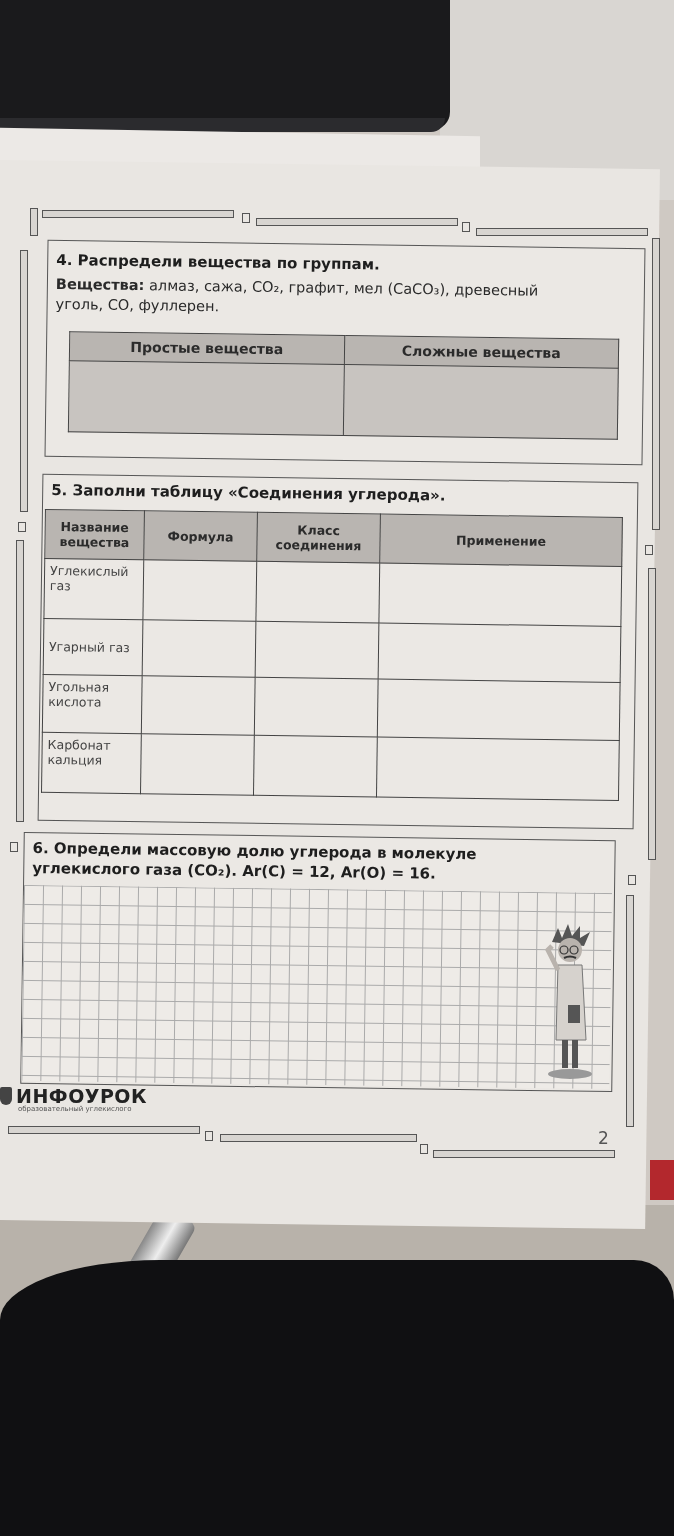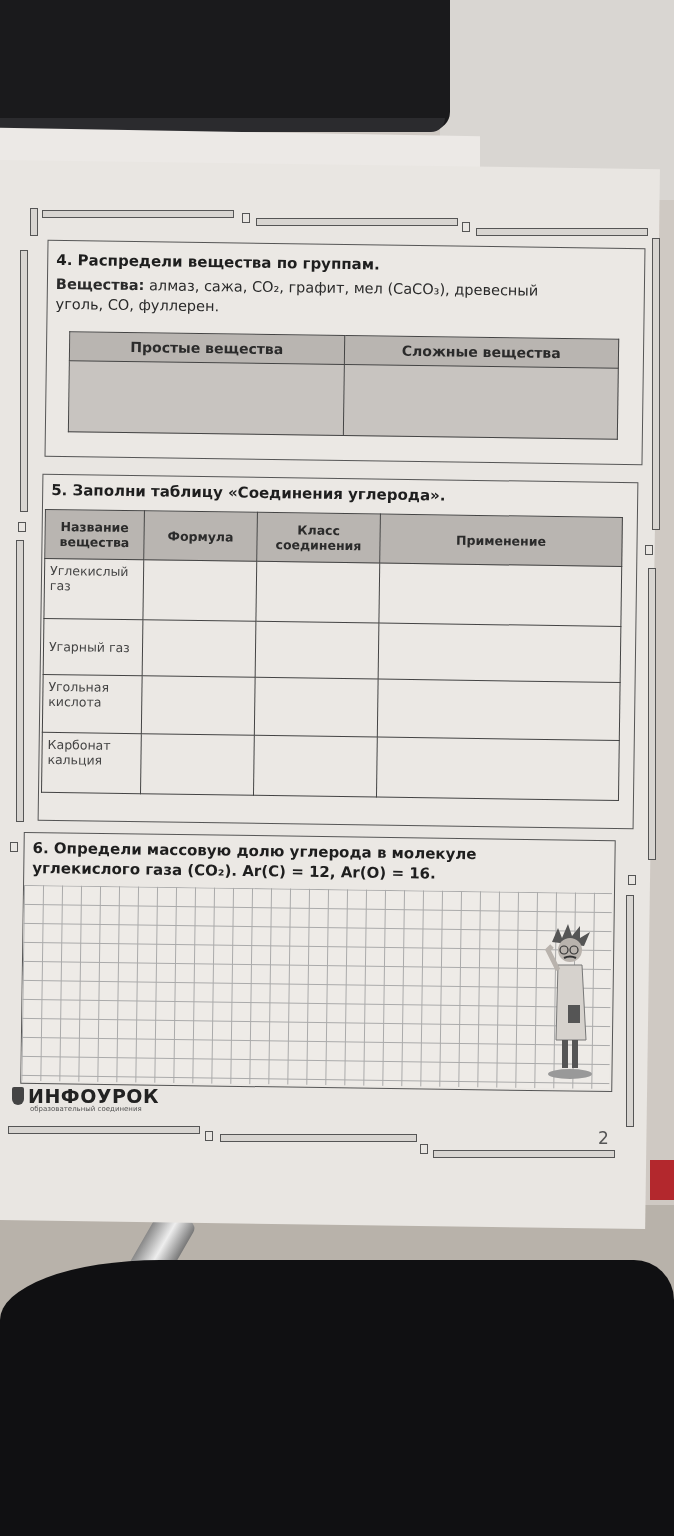--- a/index.html
+++ b/index.html
@@ -21,21 +21,21 @@
   .h{font-weight:bold;font-size:15px;color:#1e1e1e;}
   .t{font-size:14.5px;color:#2a2a2a;}
   table{border-collapse:collapse;position:absolute;}
   td,th{border:1.5px solid #444;color:#2b2b2b;}
   th{background:#b9b5b1;font-weight:bold;font-size:12.5px;text-align:center;}
   td.shade{background:#c8c4c0;}
   td.name{font-size:12.5px;vertical-align:top;padding:4px 5px;line-height:15px;color:#444;}
   .grid{position:absolute;background-color:#eeebe7;
      background-image:linear-gradient(#aaa 1px,transparent 1px),linear-gradient(90deg,#aaa 1px,transparent 1px);
      background-size:19px 19px;}
-  .logo{position:absolute;left:12px;top:1085px;}
+  .logo{position:absolute;left:0;top:1085px;}
   .logo-mark{display:inline-block;width:12px;height:18px;background:#444;border-radius:2px 2px 6px 6px;vertical-align:middle;margin-right:4px;}
   .logo-text{font-weight:bold;font-size:19px;color:#222;vertical-align:middle;letter-spacing:0.5px;}
   .logo-sub{font-size:7px;color:#555;margin-left:18px;margin-top:-2px;}
   .pagenum{position:absolute;left:598px;top:1128px;font-size:17px;color:#555;}
   .scientist{position:absolute;left:540px;top:920px;width:60px;height:160px;}
 </style>
 </head>
 <body>
 
 <div class="bg-top"></div>
@@ -145,15 +145,15 @@
   <path d="M24 38 Q30 35 36 38" stroke="#333" stroke-width="2" fill="none"></path>
   <path d="M18 45 L42 45 L46 120 L16 120 Z" fill="#d6d2cd" stroke="#777"></path>
   <rect x="28" y="85" width="12" height="18" fill="#555"></rect>
   <path d="M18 50 L8 30 L12 26" stroke="#b9b3ad" stroke-width="5" fill="none"></path>
   <rect x="22" y="120" width="6" height="28" fill="#555"></rect>
   <rect x="32" y="120" width="6" height="28" fill="#555"></rect>
 </svg>
 
 <div class="logo">
   <span class="logo-mark"></span><span class="logo-text">ИНФОУРОК</span>
-  <div class="logo-sub">образовательный соединения</div>
+  <div class="logo-sub">образовательный углекислого</div>
 </div>
 <div class="pagenum">2</div>
 
 </body></html>

